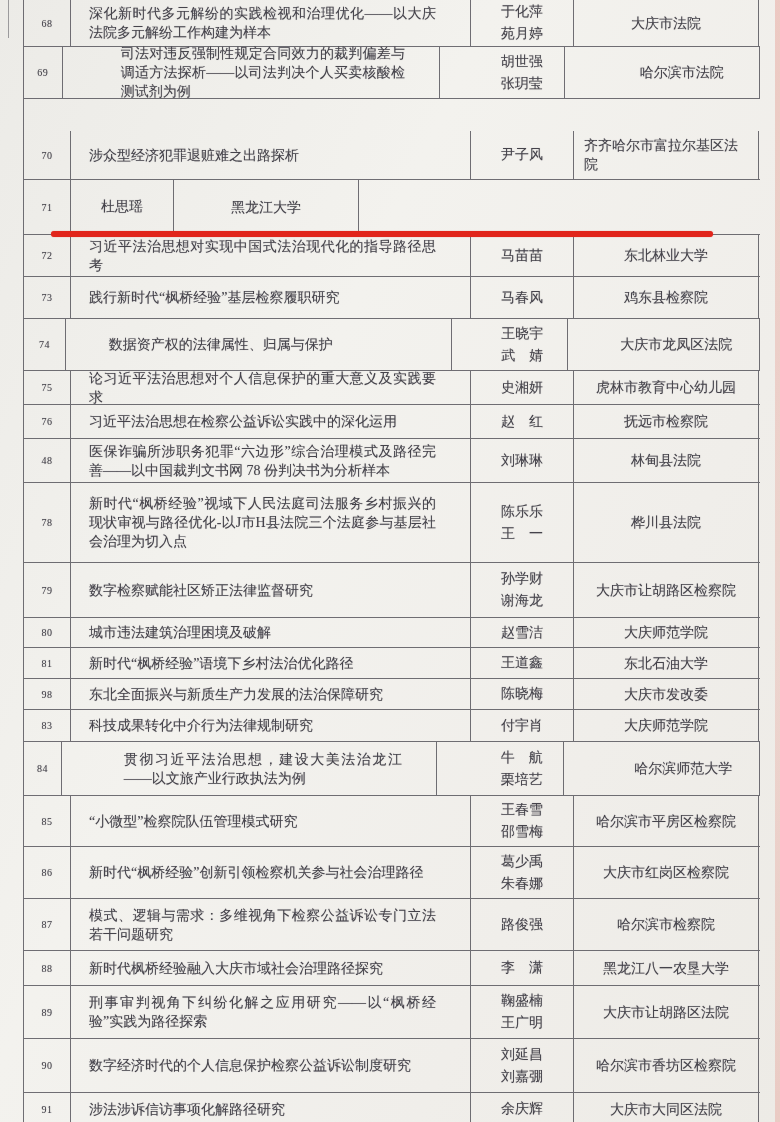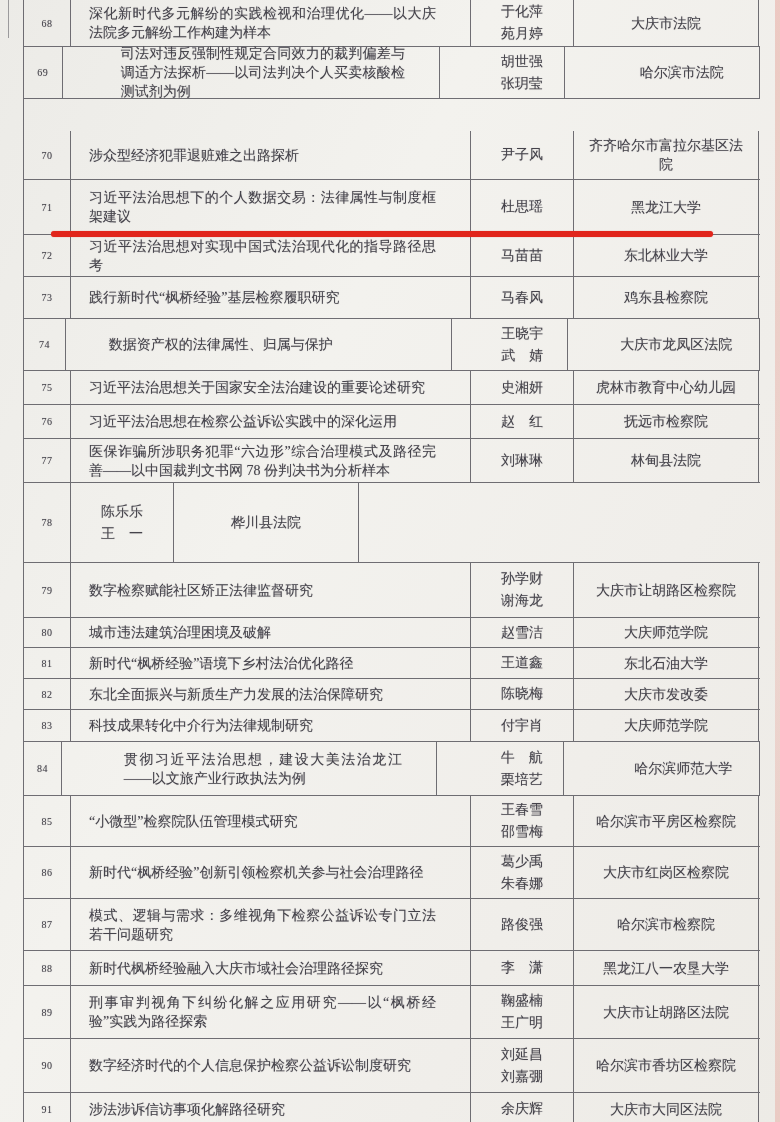--- a/index.html
+++ b/index.html
@@ -38,21 +38,21 @@
     color:#45434b;
     text-shadow:0 0 1px rgba(69,67,75,.35);
     font-size:14px;
   }
   .num{width:47px;align-items:center;font-size:10px;letter-spacing:.5px;}
   .title{
     width:400px;padding:3px 34px 3px 18px;
     line-height:19px;text-align:justify;text-justify:inter-ideograph;text-align-last:left;
   }
   .authors{width:103px;align-items:center;line-height:22px;text-align:center;}
-  .inst{width:185px;align-items:center;text-align:center;padding:6px 10px;line-height:19px;}
+  .inst{width:185px;align-items:center;text-align:left;padding:6px 10px;line-height:19px;}
   .underline-mark{
     position:absolute;left:27px;bottom:-3px;width:662px;height:6px;
     border-radius:3px;z-index:5;
     box-shadow:0 0 1px rgba(225,37,27,.65);
   }
 </style>
 </head>
 <body>
 
 <div class="paper">
@@ -79,21 +79,20 @@
       <div class="row" style="height: 49px; margin-top: 32px;">
         <div class="cell num">70</div>
         <div class="cell title">涉众型经济犯罪退赃难之出路探析</div>
         <div class="cell authors">
           <span>尹子风</span>
         </div>
         <div class="cell inst">齐齐哈尔市富拉尔基区法院</div>
       </div>
       <div class="row" style="height: 55px;">
         <div class="cell num">71</div>
-        <div class="cell title">习近平法治思想下的个人数据交易：法律属性与制度框架建议</div>
         <div class="cell authors">
           <span>杜思瑶</span>
         </div>
         <div class="cell inst">黑龙江大学</div>
         <div class="underline-mark" style="background: rgb(225, 37, 27);"></div>
       </div>
       <div class="row" style="height: 42px;">
         <div class="cell num">72</div>
         <div class="cell title">习近平法治思想对实现中国式法治现代化的指导路径思考</div>
         <div class="cell authors">
@@ -113,44 +112,45 @@
         <div class="cell num">74</div>
         <div class="cell title">数据资产权的法律属性、归属与保护</div>
         <div class="cell authors">
           <span>王晓宇</span>
           <span>武　婧</span>
         </div>
         <div class="cell inst">大庆市龙凤区法院</div>
       </div>
       <div class="row" style="height: 34px;">
         <div class="cell num">75</div>
-        <div class="cell title">习近平法治思想关于国家安全法治建设的重要论述研究</div>
+        <div class="cell title">论习近平法治思想对个人信息保护的重大意义及实践要求</div>
         <div class="cell authors">
           <span>史湘妍</span>
         </div>
         <div class="cell inst">虎林市教育中心幼儿园</div>
       </div>
       <div class="row" style="height: 34px;">
         <div class="cell num">76</div>
         <div class="cell title">习近平法治思想在检察公益诉讼实践中的深化运用</div>
         <div class="cell authors">
           <span>赵　红</span>
         </div>
         <div class="cell inst">抚远市检察院</div>
       </div>
       <div class="row" style="height: 44px;">
-        <div class="cell num">77</div>
+        <div class="cell num">48</div>
         <div class="cell title">医保诈骗所涉职务犯罪“六边形”综合治理模式及路径完善——以中国裁判文书网 78 份判决书为分析样本</div>
         <div class="cell authors">
           <span>刘琳琳</span>
         </div>
         <div class="cell inst">林甸县法院</div>
       </div>
       <div class="row" style="height: 80px;">
         <div class="cell num">78</div>
+        <div class="cell title">新时代“枫桥经验”视域下人民法庭司法服务乡村振兴的现状审视与路径优化-以J市H县法院三个法庭参与基层社会治理为切入点</div>
         <div class="cell authors">
           <span>陈乐乐</span>
           <span>王　一</span>
         </div>
         <div class="cell inst">桦川县法院</div>
       </div>
       <div class="row" style="height: 55px;">
         <div class="cell num">79</div>
         <div class="cell title">数字检察赋能社区矫正法律监督研究</div>
         <div class="cell authors">
@@ -169,21 +169,21 @@
       </div>
       <div class="row" style="height: 31px;">
         <div class="cell num">81</div>
         <div class="cell title">新时代“枫桥经验”语境下乡村法治优化路径</div>
         <div class="cell authors">
           <span>王道鑫</span>
         </div>
         <div class="cell inst">东北石油大学</div>
       </div>
       <div class="row" style="height: 31px;">
-        <div class="cell num">82</div>
+        <div class="cell num">98</div>
         <div class="cell title">东北全面振兴与新质生产力发展的法治保障研究</div>
         <div class="cell authors">
           <span>陈晓梅</span>
         </div>
         <div class="cell inst">大庆市发改委</div>
       </div>
       <div class="row" style="height: 32px;">
         <div class="cell num">83</div>
         <div class="cell title">科技成果转化中介行为法律规制研究</div>
         <div class="cell authors">

